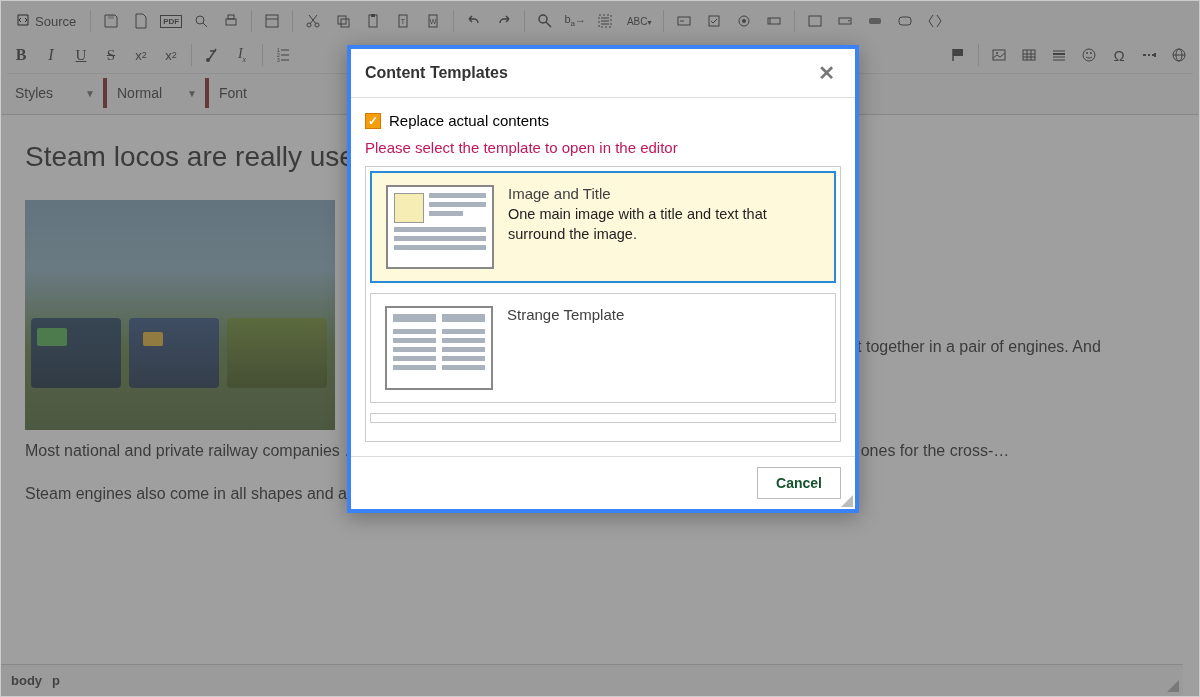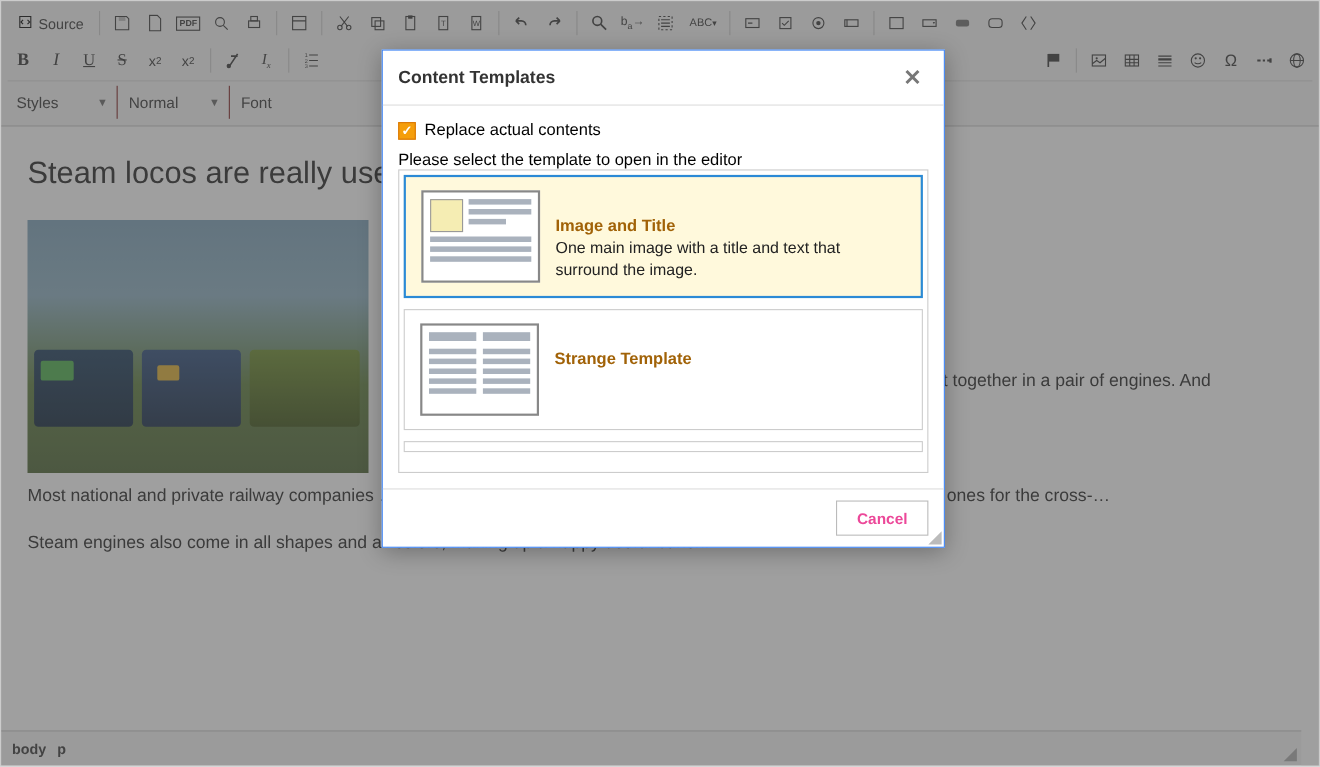--- a/index.html
+++ b/index.html
@@ -4,61 +4,61 @@
 <style>
 * { box-sizing: border-box; margin: 0; padding: 0; }
 body { font-family: Arial, Helvetica, sans-serif; font-size: 13px; background: #fff; width: 1200px; height: 697px; position: relative; overflow: hidden; }
 .editor-wrap { width: 1200px; height: 697px; border: 1px solid #ccc; position: relative; }
 .toolbar { background: #f5f5f5; border-bottom: 1px solid #ccc; padding: 4px 6px; display: flex; flex-wrap: wrap; align-items: center; gap: 2px; flex-direction: column; }
 .toolbar-row { display: flex; align-items: center; width: 100%; gap: 2px; padding: 2px 0; }
 .tbtn { width: 28px; height: 28px; display: inline-flex; align-items: center; justify-content: center; cursor: pointer; border-radius: 2px; color: #333; font-size: 14px; position: relative; }
 .sep { width: 1px; height: 22px; background: #ccc; margin: 0 4px; }
 .src-btn { display: inline-flex; align-items: center; gap: 4px; padding: 0 8px; height: 28px; cursor: pointer; }
 .src-btn span.lbl { font-size: 13px; color: #333; }
-.combo { display: inline-flex; align-items: center; justify-content: space-between; padding: 0 8px; height: 30px; border-right: 1px solid #7f1d1d; cursor: pointer; background: #f5f5f5; min-width: 100px; color: #333; font-size: 14px; }
+.combo { display: inline-flex; align-items: center; justify-content: space-between; padding: 0 8px; height: 30px; border-right: 4px solid #7f1d1d; cursor: pointer; background: #f5f5f5; min-width: 100px; color: #333; font-size: 14px; }
 .combo .arrow { font-size: 10px; color: #666; }
 .content { padding: 20px 24px; height: 505px; overflow: auto; font-size: 16px; line-height: 1.6; color: #222; }
 .content h2 { font-size: 28px; font-weight: normal; margin-bottom: 16px; color: #222; }
 .content .img { float: left; width: 310px; height: 230px; margin: 4px 16px 8px 0; background: linear-gradient(180deg,#7aa0b8 0%,#8aaec0 30%,#5a7b3a 65%,#4a6230 100%); position: relative; overflow: hidden; }
 .loco { position: absolute; bottom: 42px; width: 90px; height: 70px; border-radius: 4px; }
 .loco.l1 { left: 6px; background: linear-gradient(#1a3a5a,#0d2238); }
 .loco.l1::after { content:""; position:absolute; top:10px; left:6px; width:30px; height:18px; background:#4ab04a; border-radius:2px; }
 .loco.l2 { left: 104px; background: linear-gradient(#2a4a7a,#142844); }
 .loco.l2::after { content:""; position:absolute; top:14px; left:14px; width:20px; height:14px; background:#e0b030; border-radius:2px; }
 .loco.l3 { left: 202px; width: 100px; background: linear-gradient(#6a8a2a,#3a5014); }
 .content p { margin: 0 0 18px 0; }
 .statusbar { position: absolute; bottom: 0; left: 0; right: 16px; height: 32px; background: #f5f5f5; border-top: 1px solid #ccc; display: flex; align-items: center; padding: 0 10px; font-size: 13px; color: #333; gap: 10px; }
 .statusbar .tag { cursor: pointer; font-weight: bold; }
 .statusbar .grip { position: absolute; right: 4px; bottom: 4px; width: 0; height: 0; border-style: solid; border-width: 0 0 12px 12px; border-color: transparent transparent #aaa transparent; }
 .dim { position: absolute; inset: 0; background: rgba(80,80,80,0.55); }
-.dialog { position: absolute; left: 346px; top: 44px; width: 512px; background: #fff; box-shadow: 0 4px 20px rgba(0,0,0,0.3); border: 1px solid #3b82f6; }
+.dialog { position: absolute; left: 346px; top: 44px; width: 512px; background: #fff; box-shadow: 0 4px 20px rgba(0,0,0,0.3); border: 4px solid #3b82f6; }
 .dialog-head { display: flex; align-items: center; justify-content: space-between; padding: 10px 14px; border-bottom: 1px solid #ddd; }
 .dialog-head h3 { font-size: 16px; font-weight: bold; color: #333; }
 .dialog-head .close { font-size: 20px; color: #777; cursor: pointer; padding: 2px 6px; font-weight: bold; }
 .dialog-body { padding: 14px; font-size: 15px; }
 .chk-row { display: flex; align-items: center; gap: 8px; margin-bottom: 10px; }
 .chk { width: 16px; height: 16px; background: #f59e0b; border: 1px solid #d97706; display: inline-flex; align-items: center; justify-content: center; color: #fff; font-size: 12px; font-weight: bold; }
-.inst { color: #000000; }
+.inst { margin-bottom: 10px; color: #be185d; }
 .tmpl-list { border: 1px solid #ccc; height: 276px; overflow: auto; padding: 4px; }
 .tmpl-item { border: 1px solid #ccc; padding: 12px 14px; margin-bottom: 10px; display: flex; gap: 14px; cursor: pointer; }
 .tmpl-item.selected { border: 2px solid #2b8ad6; background: #fff9dc; }
 .tmpl-thumb { width: 108px; height: 84px; border: 2px solid #888; background: #fff; padding: 6px; display: flex; flex-direction: column; gap: 4px; flex-shrink: 0; }
 .tmpl-thumb .trow { display: flex; gap: 5px; }
 .tmpl-thumb .sq { width: 30px; height: 30px; background: #f5edb3; border: 1px solid #999; }
 .tmpl-thumb .lines { flex: 1; display: flex; flex-direction: column; gap: 4px; }
 .tmpl-thumb .ln { height: 5px; background: #aab2bd; }
 .tmpl-thumb .ln.sh { width: 60%; }
 .tmpl-thumb.two { flex-direction: row; gap: 6px; }
 .tmpl-thumb.two .col { flex: 1; display: flex; flex-direction: column; gap: 4px; }
 .tmpl-thumb.two .hd { height: 8px; background: #aab2bd; margin-bottom: 3px; }
 .tmpl-info { flex: 1; }
-.tmpl-info .title { font-weight: bold; font-size: 15px; margin-bottom: 3px; color: #a16207; margin-top: 24px; }
+.tmpl-info .title { font-weight: normal; font-size: 15px; margin-bottom: 3px; color: #404040; }
 .tmpl-info .desc { font-size: 14.5px; color: #222; line-height: 1.35; }
 .dialog-foot { padding: 10px 14px; border-top: 1px solid #ddd; display: flex; justify-content: flex-end; position: relative; }
-.dialog-foot button { padding: 7px 18px; background: #fff; border: 1px solid #bbb; cursor: pointer; font-size: 14px; font-weight: bold; color: #ec4899; }
+.dialog-foot button { padding: 7px 18px; background: #fff; border: 1px solid #bbb; cursor: pointer; font-size: 14px; font-weight: bold; color: #14532d; }
 .dialog-foot .grip { position: absolute; right: 2px; bottom: 2px; width: 0; height: 0; border-style: solid; border-width: 0 0 12px 12px; border-color: transparent transparent #bbb transparent; }
 svg { width: 16px; height: 16px; fill: currentColor; }
 .tbtn.wide { width: 36px; }
 .b { font-weight: bold; font-family: Georgia, serif; font-size: 16px; }
 .i { font-style: italic; font-family: Georgia, serif; font-size: 16px; }
 .u { text-decoration: underline; font-family: Georgia, serif; font-size: 15px; }
 .s { text-decoration: line-through; font-family: Georgia, serif; font-size: 15px; }
 .sub { font-size: 13px; }
 </style>
 </head>

